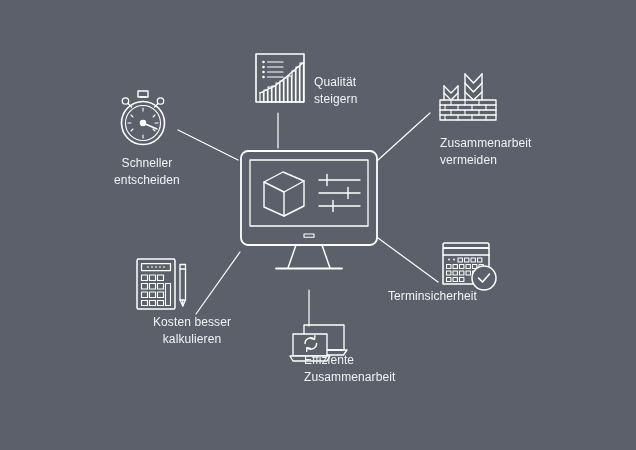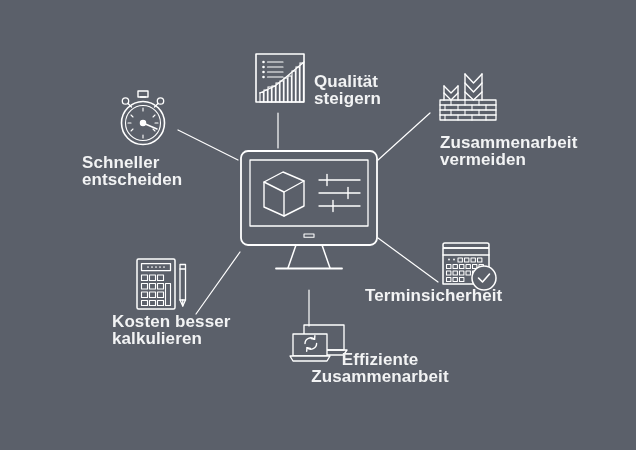--- a/index.html
+++ b/index.html
@@ -24,28 +24,27 @@
     top: 0;
     width: 636px;
     height: 450px;
   }
   .icon-box {
     position: absolute;
   }
   .label {
     position: absolute;
     color: #f2f3f4;
-    font-size: 17px;
+    font-size: 12px;
     line-height: 16.5px;
     white-space: pre-line;
     letter-spacing: 0.1px;
-    font-weight: bold;
   }
   .label.right { text-align: left; }
-  .label.center{ text-align: left; }
+  .label.center{ text-align: center; }
 </style>
 </head>
 <body>
 
 <div id="stage">
 
   <svg id="lines" viewBox="0 0 636 450" xmlns="http://www.w3.org/2000/svg">
     <g stroke="#ffffff" stroke-width="1.2" fill="none" stroke-linecap="round">
       <line x1="278" y1="148" x2="278" y2="113"></line>
       <line x1="378" y1="160" x2="430" y2="113"></line>
@@ -191,21 +190,21 @@
 
           <rect x="6.5" y="39.5" width="4.4" height="4"></rect>
           <rect x="13" y="39.5" width="4.4" height="4"></rect>
           <rect x="19.5" y="39.5" width="4.4" height="4"></rect>
         </g>
         <circle cx="44" cy="40" r="12" stroke-width="1.5" fill="#5b606a"></circle>
         <path d="M38.5 40 L42.5 44 L49.5 36" stroke-width="1.6"></path>
       </g>
     </svg>
   </div>
-  <div class="label right" style="left:365px; top:288px; width:170px;">Terminsicherheit</div>
+  <div class="label right" style="left:388px; top:288px; width:170px;">Terminsicherheit</div>
 
   <div class="icon-box" style="left:288px; top:322px;">
     <svg width="62" height="48" viewBox="0 0 62 48" xmlns="http://www.w3.org/2000/svg">
       <g stroke="#ffffff" fill="none" stroke-linecap="round" stroke-linejoin="round">
 
         <g stroke-width="1.35">
           <rect x="16" y="3" width="40" height="25"></rect>
           <path d="M13 28 L59 28 L55.5 33 L16.5 33 Z"></path>
         </g>
 
@@ -216,21 +215,21 @@
 
         <g stroke-width="1.4">
           <path d="M17 21.5 a5.8 5.8 0 0 1 9.6 -4.3"></path>
           <path d="M28.6 21.5 a5.8 5.8 0 0 1 -9.6 4.3"></path>
           <path d="M26.6 17.2 L26.9 13.6 M26.6 17.2 L23.1 16.6"></path>
           <path d="M19 25.8 L18.7 29.3 M19 25.8 L22.5 26.4"></path>
         </g>
       </g>
     </svg>
   </div>
-  <div class="label right" style="left:290px; top:352px; width:180px; text-align:center;">Effiziente
+  <div class="label right" style="left:304px; top:352px; width:180px; text-align:left;">Effiziente
 Zusammenarbeit</div>
 
   <div class="icon-box" style="left:134px; top:255px;">
     <svg width="58" height="58" viewBox="0 0 58 58" xmlns="http://www.w3.org/2000/svg">
       <g stroke="#ffffff" fill="none" stroke-linecap="round" stroke-linejoin="round">
         <rect x="3" y="4" width="38" height="50" rx="1.5" stroke-width="1.5"></rect>
         <rect x="7.5" y="8.5" width="29" height="7" stroke-width="1.25"></rect>
         <g stroke-width="1.05">
           <circle cx="14" cy="12" r="0.85" fill="#ffffff" stroke="none"></circle>
           <circle cx="18" cy="12" r="0.85" fill="#ffffff" stroke="none"></circle>

